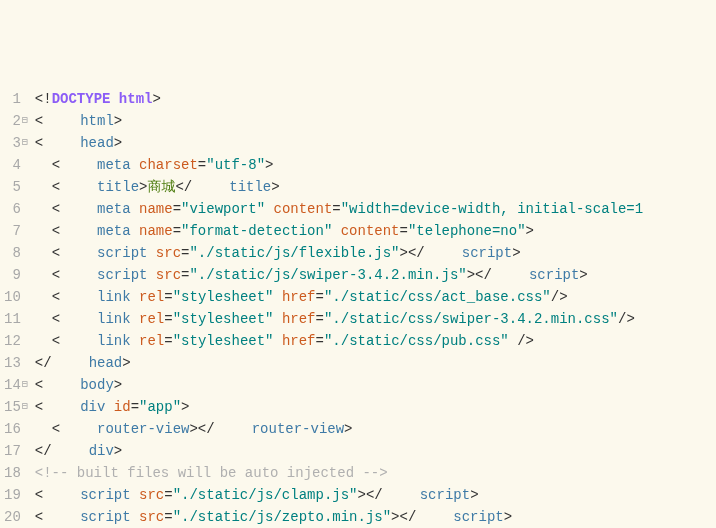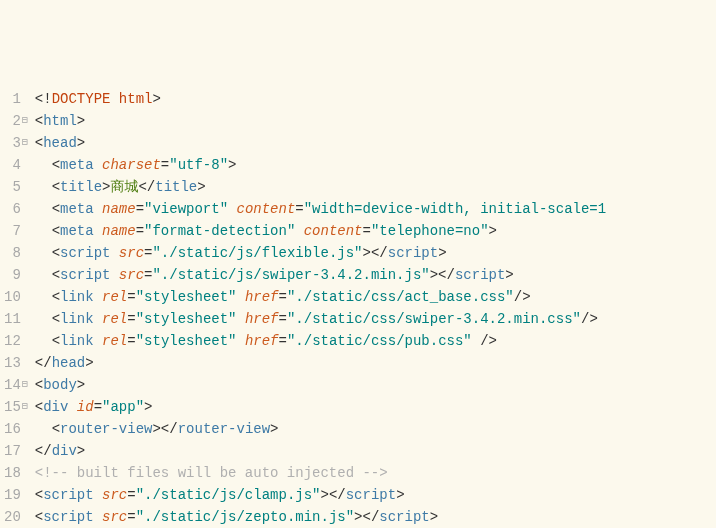--- a/index.html
+++ b/index.html
@@ -32,24 +32,24 @@
     text-align: center;
   }
   .code {
     flex: 1;
     padding: 0;
     overflow: hidden;
   }
   .line { height: 22px; }
   .gline { height: 22px; display:flex; align-items:center; justify-content:flex-end;}
   .num { color:#a8a8a8; }
-  .decl { color: #c2410c; }
-  .tag { color: #3e7aa6; }
+  .decl { color: #8b5cf6; font-weight: bold; }
+  .tag { color: #3e7aa6; margin-left: 37px; }
   .bracket { color: #333333; font-weight: normal; }
-  .attr { color: #cc5b1f; font-style: italic; }
+  .attr { color: #cc5b1f; }
   .eq { color: #333; }
   .str { color: #008080; }
   .text { color: #4d7c0f; }
   .comment { color: #b0b0b0; margin-top: 30px; }
 </style>
 </head>
 <body>
 
 
 

